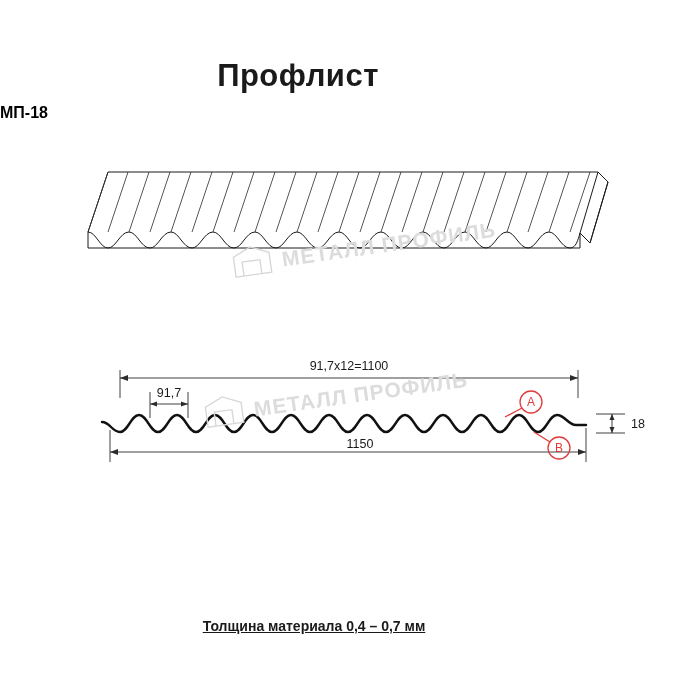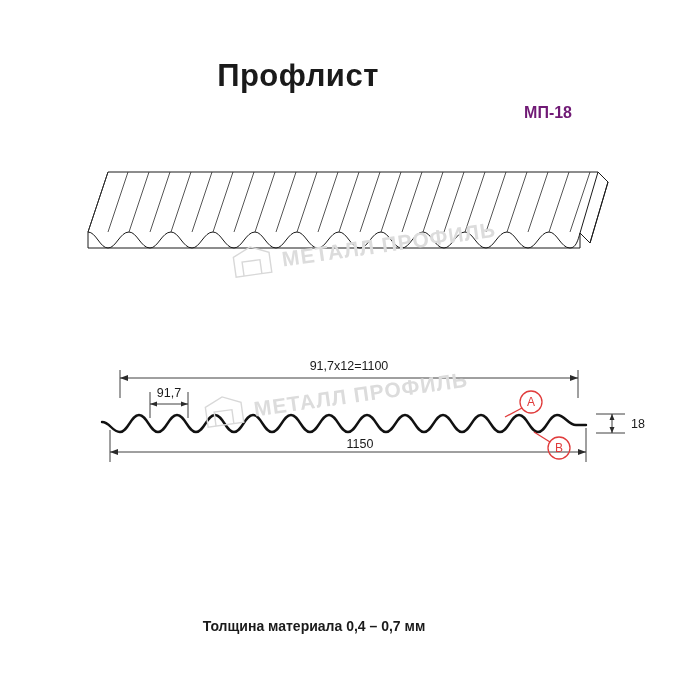--- a/index.html
+++ b/index.html
@@ -29,34 +29,35 @@
     font-size: 31px;
     font-weight: bold;
     letter-spacing: 0.5px;
     color: #1a1a1a;
   }
   .subtitle {
     position: absolute;
     top: 104px;
     left: 0;
     width: 572px;
-    text-align: right;
+    text-align: left;
     font-size: 16px;
     font-weight: bold;
-    color: #701a75;
+    color: #000000;
   }
   .footer-note {
     position: absolute;
     top: 618px;
     left: 0;
     width: 628px;
     text-align: center;
     font-size: 14px;
     font-weight: bold;
     color: #1a1a1a;
+    text-decoration: underline;
   }
   .art {
     position: absolute;
     top: 0;
     left: 0;
     width: 700px;
     height: 700px;
   }
   svg { display: block; }
   .stroke {

